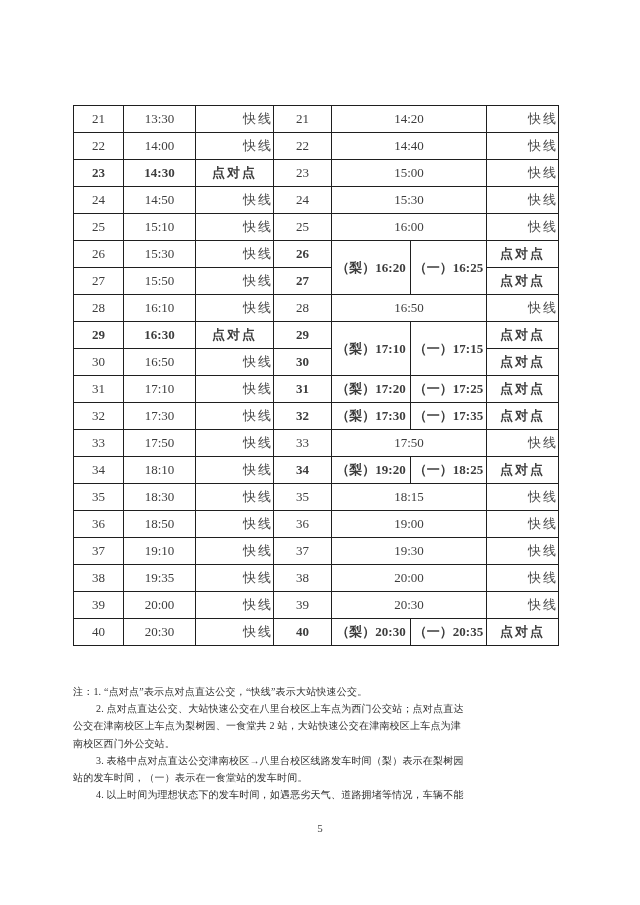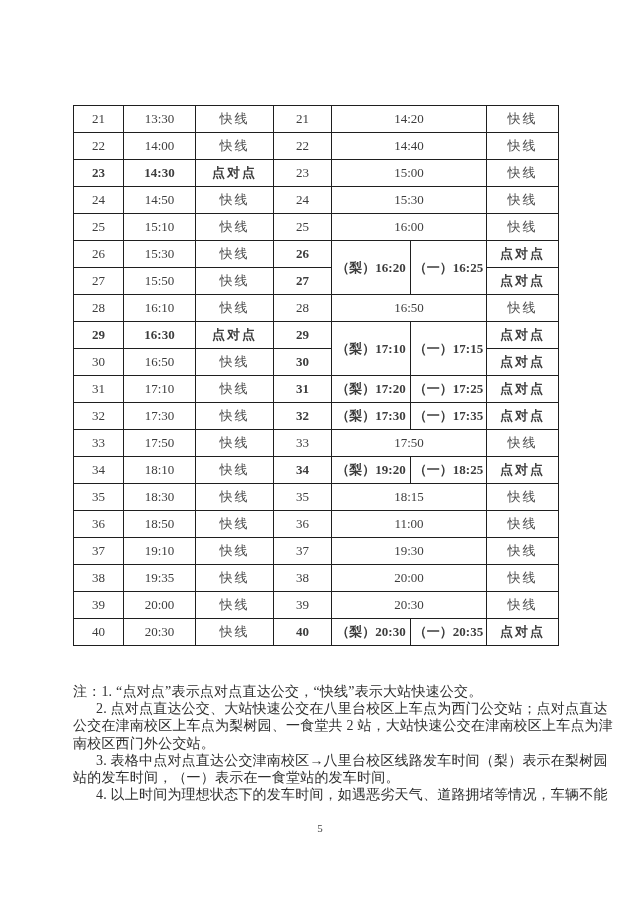--- a/index.html
+++ b/index.html
@@ -32,28 +32,28 @@
     font-size: 13px;
     color: #3d3d3d;
     padding: 0;
     overflow: hidden;
     white-space: nowrap;
   }
   table.timetable { border: 1.5px solid #1b1b1b; }
   td.thick { border-left: 2.5px solid #141414; }
   td.bold { font-weight: 700; color: #111111; }
   td.kind { letter-spacing: 2px; }
-  td.kind.light { color: #4a4a4a; }
+  td.kind.light { color: #4a4a4a; text-align: right; }
   td.split-time { font-size: 12.5px; }
   
   .notes {
     position: absolute;
     left: 73px; top: 683px;
     width: 500px;
-    font-size: 14px;
+    font-size: 10px;
     line-height: 17.2px;
     color: #2e2e2e;
   }
   .note-line { white-space: nowrap; letter-spacing: 0.2px; }
   .note-line.indent { padding-left: 23px; }
   
   .page-number {
     position: absolute;
     top: 822px; left: 0; right: 0;
     text-align: center;
@@ -198,21 +198,21 @@
           <td class="kind light">快线</td>
           <td class="num thick">35</td>
           <td class="time" colspan="2">18:15</td>
           <td class="kind light">快线</td>
         </tr>
         <tr>
           <td class="num">36</td>
           <td class="time">18:50</td>
           <td class="kind light">快线</td>
           <td class="num thick">36</td>
-          <td class="time" colspan="2">11:00</td>
+          <td class="time" colspan="2">19:00</td>
           <td class="kind light">快线</td>
         </tr>
         <tr>
           <td class="num">37</td>
           <td class="time">19:10</td>
           <td class="kind light">快线</td>
           <td class="num thick">37</td>
           <td class="time" colspan="2">19:30</td>
           <td class="kind light">快线</td>
         </tr>

